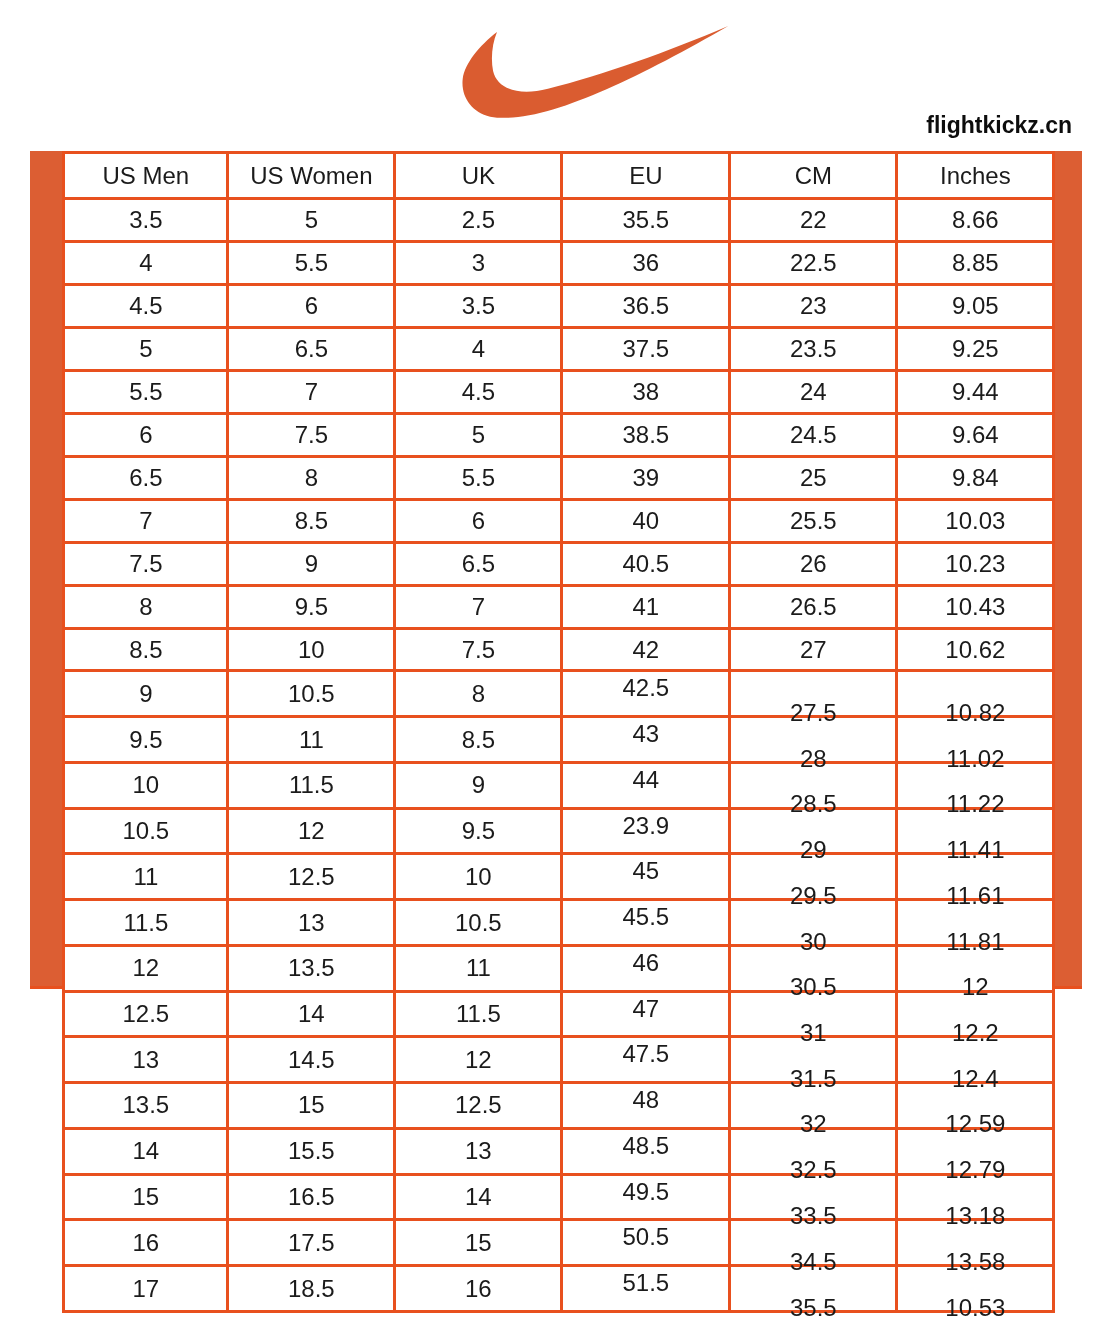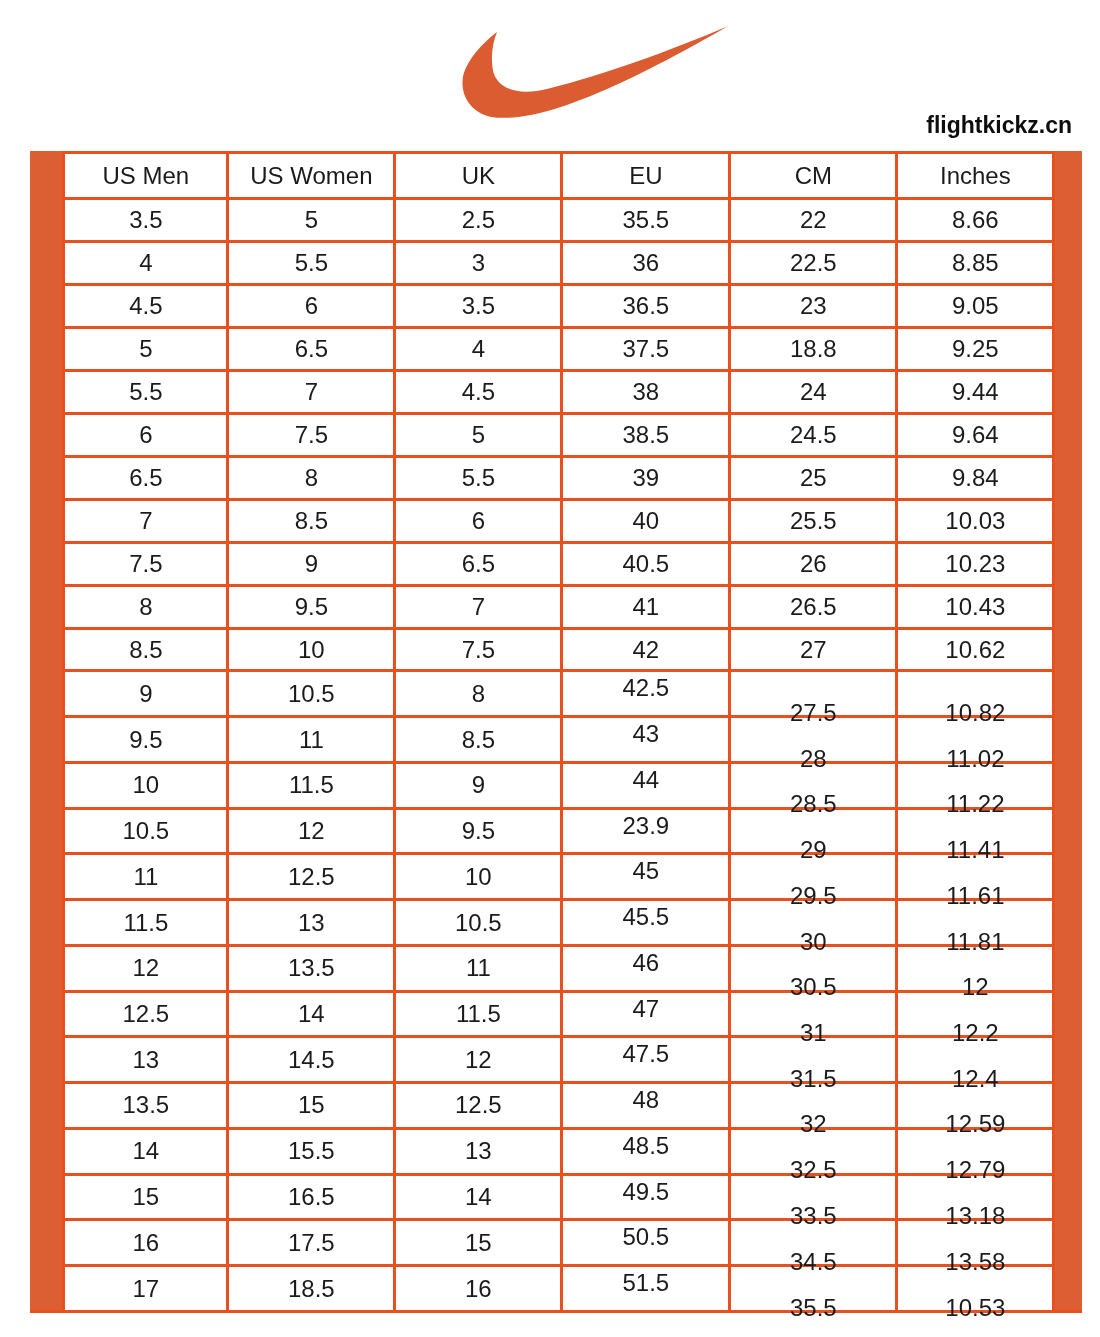--- a/index.html
+++ b/index.html
@@ -30,21 +30,21 @@
     font-weight: 600;
     color: #0d0d0d;
     letter-spacing: 0px;
     text-align: center;
   }
   .chart-wrap {
     position: absolute;
     left: 30px;
     top: 151px;
     width: 1052px;
-    height: 1162px;
+    height: 838px;
     display: flex;
     align-items: stretch;
   }
   .accent-bar {
     background: #DC5E33;
     border-bottom: 3px solid #E8501E;
     box-sizing: border-box;
   }
   .accent-bar.left  { width: 34px; }
   .accent-bar.right { width: 28px; }
@@ -148,21 +148,21 @@
           <td><span>3.5</span></td>
           <td><span>36.5</span></td>
           <td><span>23</span></td>
           <td><span>9.05</span></td>
         </tr>
         <tr>
           <td><span>5</span></td>
           <td><span>6.5</span></td>
           <td><span>4</span></td>
           <td><span>37.5</span></td>
-          <td><span>18.8</span></td>
+          <td><span>23.5</span></td>
           <td><span>9.25</span></td>
         </tr>
         <tr>
           <td><span>5.5</span></td>
           <td><span>7</span></td>
           <td><span>4.5</span></td>
           <td><span>38</span></td>
           <td><span>24</span></td>
           <td><span>9.44</span></td>
         </tr>

